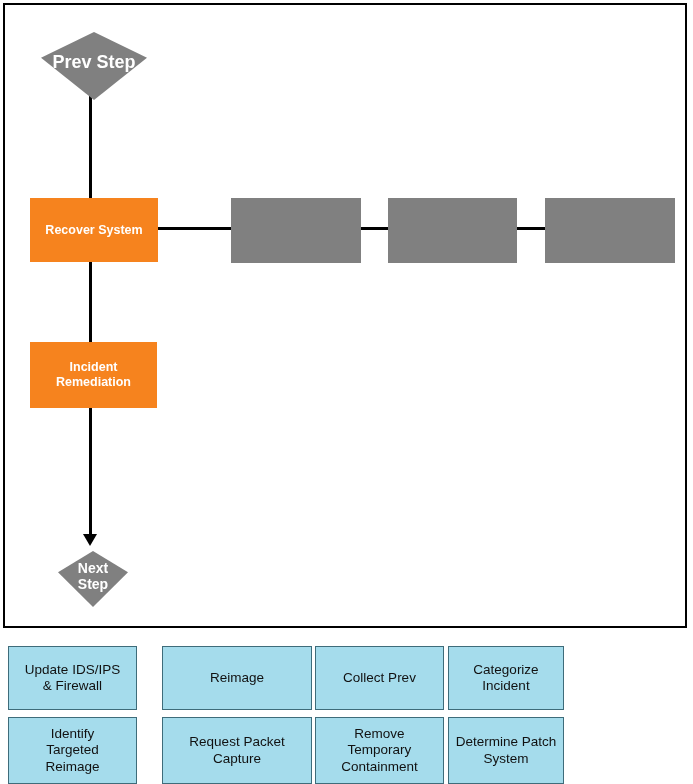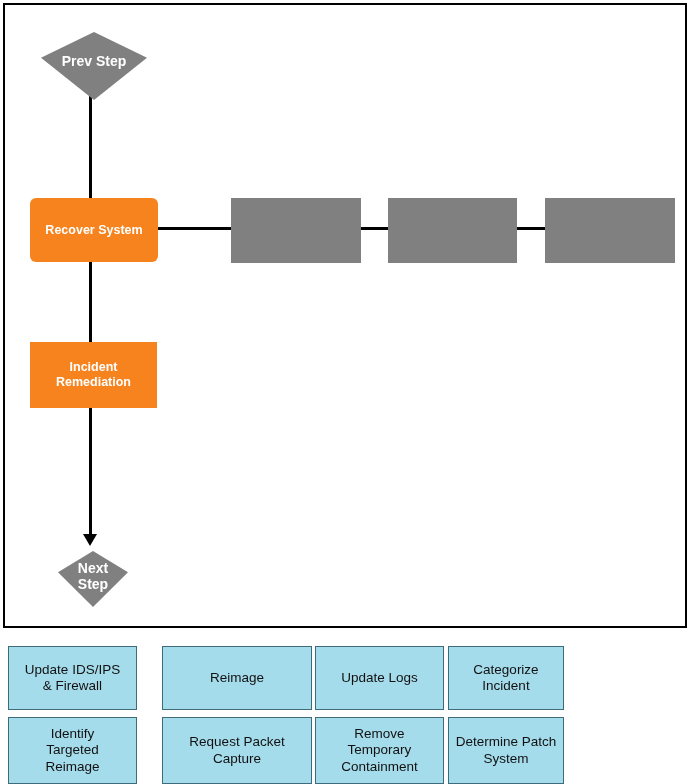--- a/index.html
+++ b/index.html
@@ -59,21 +59,21 @@
     text-align: center;
     color: #ffffff;
     font-weight: bold;
     line-height: 1.12;
   }
   #node-prev-step {
     left: 36px;
     top: 27px;
     width: 106px;
     height: 68px;
-    font-size: 14px;
+    font-size: 18px;
   }
   #node-prev-step .node-label { margin-top: -8px; }
   #node-next-step {
     left: 53px;
     top: 546px;
     width: 70px;
     height: 56px;
     font-size: 14px;
   }
   #node-next-step .node-label { margin-top: -5px; }
@@ -90,21 +90,21 @@
   }
   .proc-box.orange {
     background: #F6831E;
     color: #ffffff;
     font-weight: bold;
     font-size: 12.5px;
   }
   .proc-box.gray {
     background: #808080;
   }
-  #node-recover-system { left: 25px;  top: 193px; width: 128px; height: 64px; border-radius: 6px; }
+  #node-recover-system { left: 25px;  top: 193px; width: 128px; height: 64px; }
   #node-incident-remediation { left: 25px; top: 337px; width: 127px; height: 66px; }
   #node-gray-1 { left: 226px; top: 193px; width: 130px; height: 65px; }
   #node-gray-2 { left: 383px; top: 193px; width: 129px; height: 65px; }
   #node-gray-3 { left: 540px; top: 193px; width: 130px; height: 65px; }
 
   
   #task-tiles {
     position: absolute;
     left: 0;
     top: 636px;
@@ -190,21 +190,21 @@
   </div>
 
   <div class="task-tile tile-col-1 tile-row-0">
     <span>
       <span>Reimage</span>
     </span>
   </div>
 
   <div class="task-tile tile-col-2 tile-row-0">
     <span>
-      <span>Update Logs</span>
+      <span>Collect Prev</span>
     </span>
   </div>
 
   <div class="task-tile tile-col-3 tile-row-0">
     <span>
       <span>Categorize</span><br>
       <span>Incident</span>
     </span>
   </div>
 

